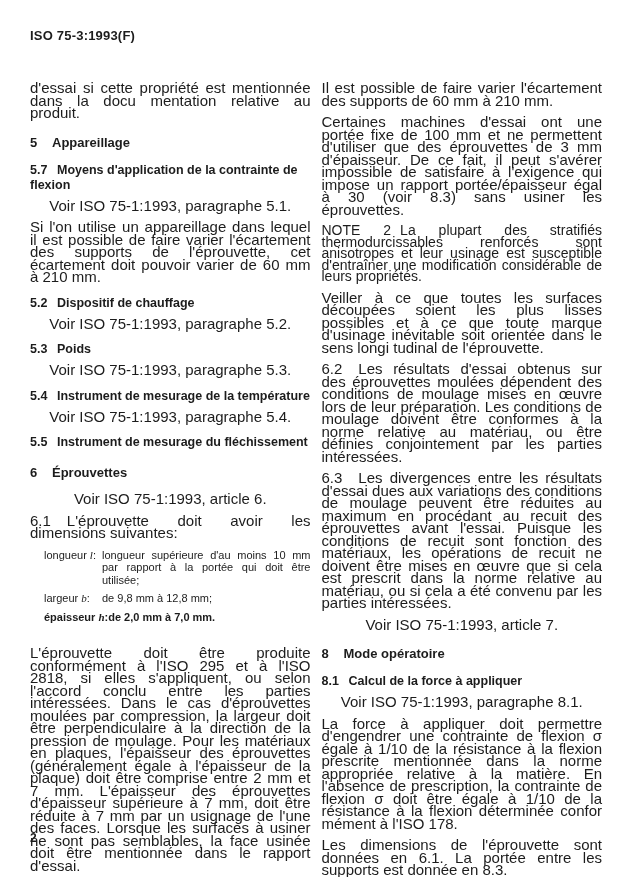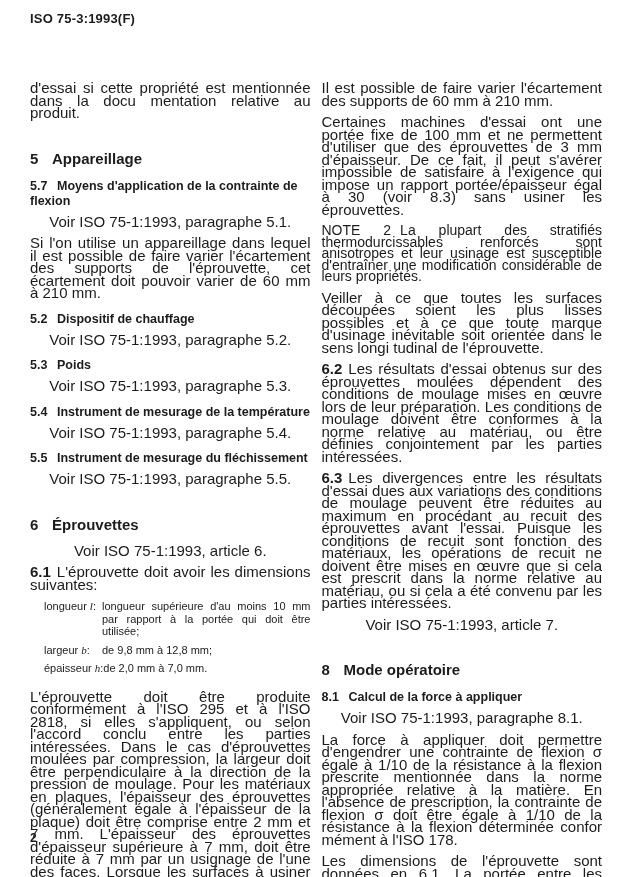--- a/index.html
+++ b/index.html
@@ -10,67 +10,67 @@
     color: #1c1c1c;
   }
   .page {
     position: relative;
     width: 621px; height: 877px;
     background: #ffffff;
     overflow: hidden;
   }
   .doc-header {
     position: absolute;
-    top: 11px; left: 30px;
+    top: 28px; left: 30px;
     font-size: 13px; font-weight: bold;
     letter-spacing: 0.2px;
   }
   .columns {
     position: absolute;
     top: 82px; left: 30px; right: 19px;
     display: flex;
     gap: 11px;
   }
   .col { flex: 1 1 0; min-width: 0; }
   p {
     margin: 0 0 9px 0;
     font-size: 15px;
     line-height: 12.5px;
     text-align: justify;
   }
   p.voir { text-align: center; }
   h2.sec {
-    margin: 30px 0 12px 0;
-    font-size: 15px;
+    margin: 14px 0 12px 0;
+    font-size: 13px;
     line-height: 17px;
     font-weight: bold;
   }
   h2.sec .sec-num { display: inline-block; min-width: 22px; }
   h3.sub {
     margin: 12px 0 7px 0;
     font-size: 12.5px;
     line-height: 15px;
     font-weight: bold;
   }
   h3.sub .sec-num { display: inline-block; min-width: 27px; }
-  p .pnum { font-weight: bold; margin-right: 6px; }
+  p .pnum { font-weight: normal; margin-right: 16px; }
   .note {
     font-size: 14px;
     line-height: 11.5px;
   }
   .note .note-label { margin-right: 9px; }
   .dim-list { margin: 0 0 1px 14px; }
   .dim-row {
     display: flex;
     font-size: 11px;
     line-height: 12.5px;
     margin-bottom: 6px;
     justify-content: flex-end;
   }
-  .dim-row.last { margin-bottom: 16px; }
+  .dim-row.last { margin-bottom: 24px; font-weight: bold; }
   .dim-label { flex: 0 0 auto; min-width: 58px; white-space: nowrap; }
   .dim-label i {
     font-family: "Liberation Serif", serif;
     font-style: italic;
     margin-left: 3px;
   }
   .dim-value { flex: 1 1 auto; text-align: justify; }
   .page-number {
     position: absolute;
     left: 30px; top: 831px;
@@ -98,21 +98,20 @@
       <h3 class="sub"><span class="sec-num">5.2</span><span>Dispositif de chauffage</span></h3>
       <p class="voir">Voir ISO 75-1:1993, paragraphe 5.2.</p>
 
       <h3 class="sub"><span class="sec-num">5.3</span><span>Poids</span></h3>
       <p class="voir">Voir ISO 75-1:1993, paragraphe 5.3.</p>
 
       <h3 class="sub"><span class="sec-num">5.4</span><span>Instrument de mesurage de la température</span></h3>
       <p class="voir">Voir ISO 75-1:1993, paragraphe 5.4.</p>
 
       <h3 class="sub"><span class="sec-num">5.5</span><span>Instrument de mesurage du fléchissement</span></h3>
-      <p class="voir">Voir ISO 75-1:1993, paragraphe 5.5.</p>
 
       <h2 class="sec"><span class="sec-num">6</span><span>Éprouvettes</span></h2>
       <p class="voir">Voir ISO 75-1:1993, article 6.</p>
 
       <p><b class="pnum">6.1</b><span>L'éprouvette doit avoir les dimensions suivantes:</span></p>
 
       <div class="dim-list">
         <div class="dim-row">
           <span class="dim-label"><span>longueur</span><i>l</i><span>:</span></span>
           <span class="dim-value">longueur supérieure d'au moins 10 mm par rapport à la portée qui doit être utilisée;</span>

